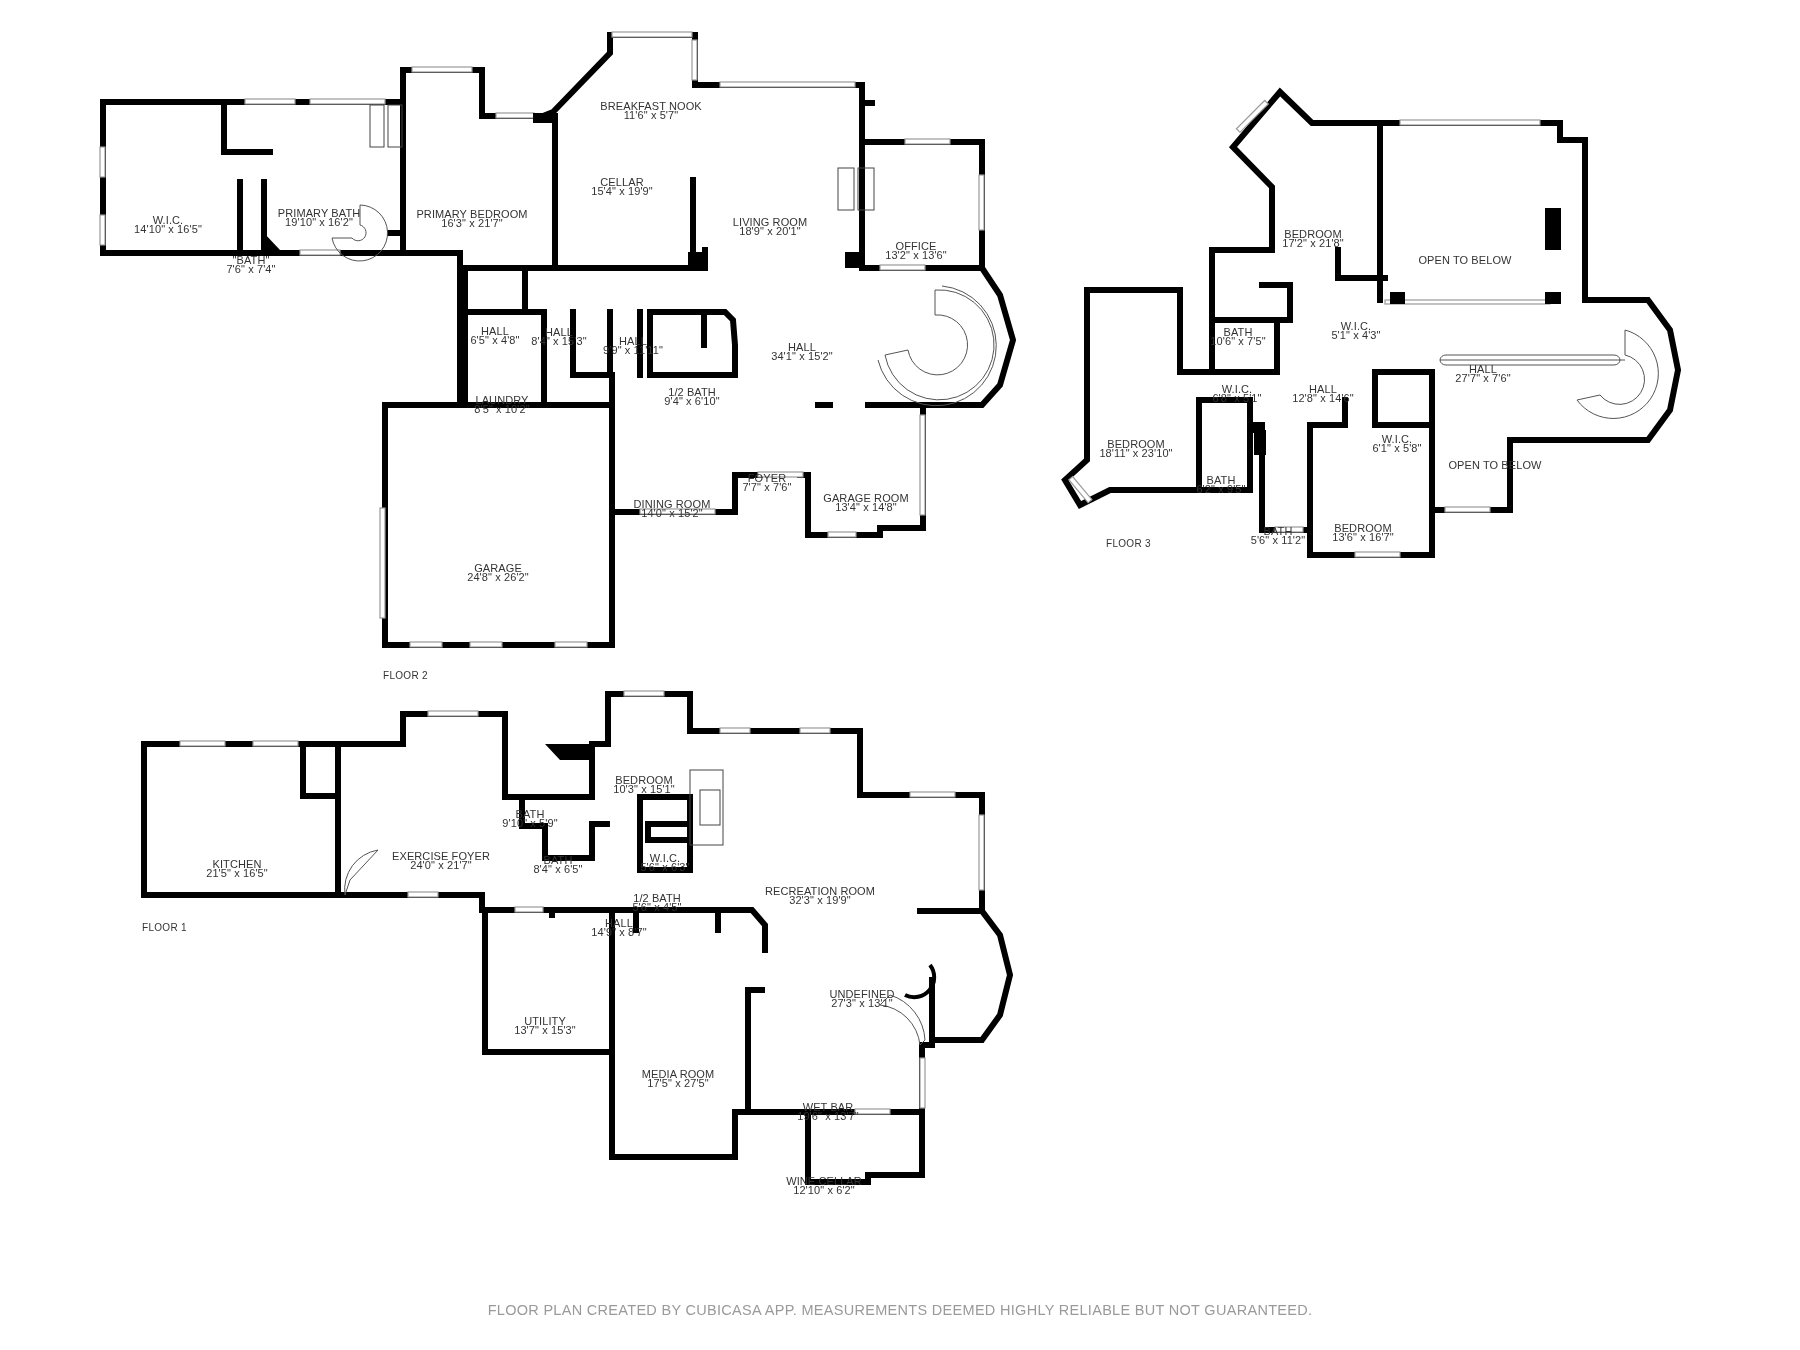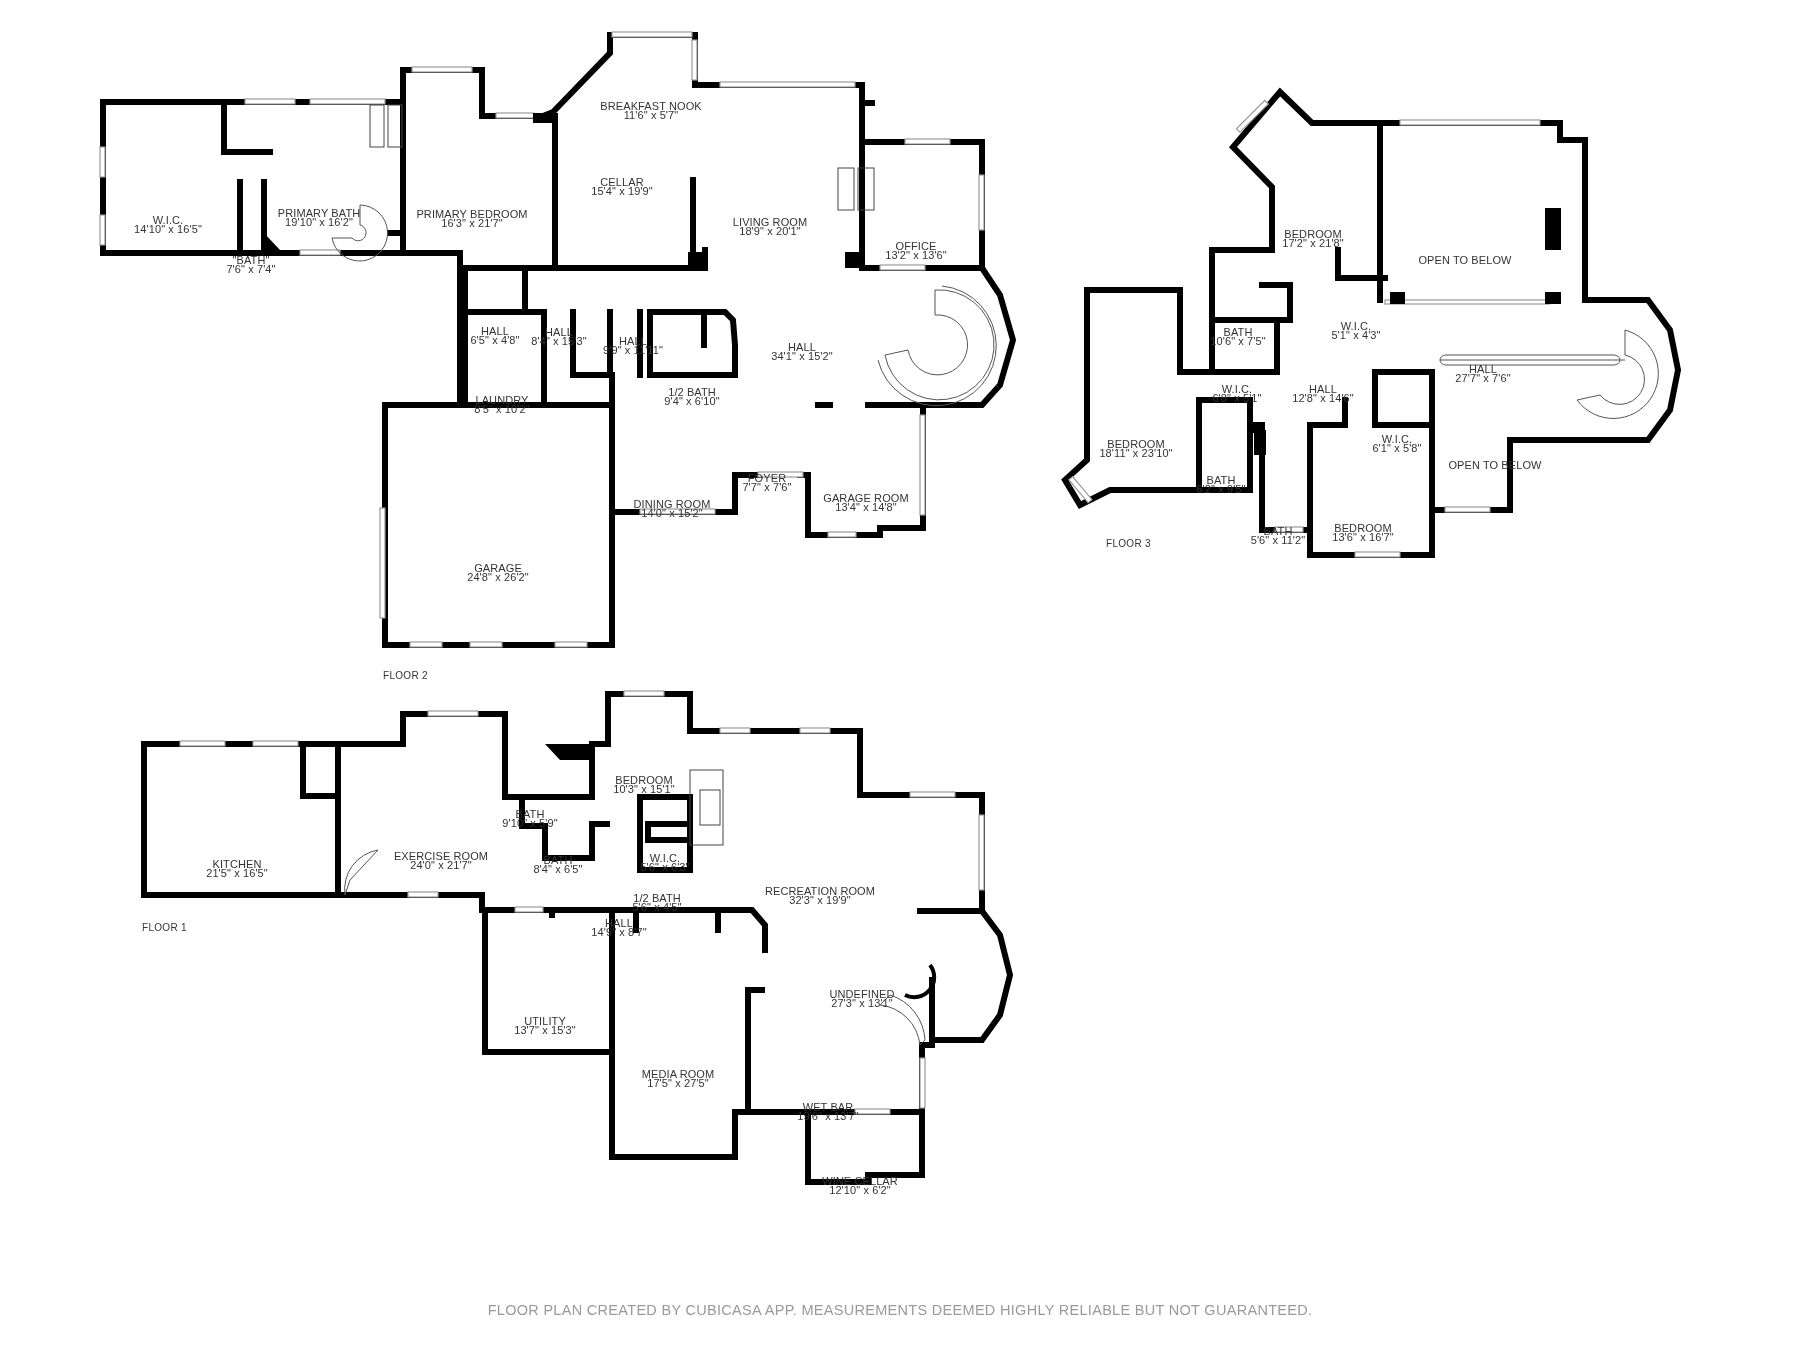--- a/index.html
+++ b/index.html
@@ -314,21 +314,21 @@
     </div>
 </div>
 <div class="fl" style="left:1106px;top:538px">FLOOR 3</div>
 
 <div>
   <div class="rl" style="left:237px;top:828px">
       <span class="n">KITCHEN</span>
       <span class="d">21'5" x 16'5"</span>
     </div>
   <div class="rl" style="left:441px;top:820px">
-      <span class="n">EXERCISE ROOM</span>
+      <span class="n">EXERCISE FOYER</span>
       <span class="d">24'0" x 21'7"</span>
     </div>
   <div class="rl" style="left:644px;top:744px">
       <span class="n">BEDROOM</span>
       <span class="d">10'3" x 15'1"</span>
     </div>
   <div class="rl" style="left:530px;top:778px">
       <span class="n">BATH</span>
       <span class="d">9'10" x 5'9"</span>
     </div>
@@ -361,20 +361,20 @@
       <span class="d">13'7" x 15'3"</span>
     </div>
   <div class="rl" style="left:678px;top:1038px">
       <span class="n">MEDIA ROOM</span>
       <span class="d">17'5" x 27'5"</span>
     </div>
   <div class="rl" style="left:828px;top:1071px">
       <span class="n">WET BAR</span>
       <span class="d">19'6" x 13'7"</span>
     </div>
-  <div class="rl" style="left:860px;top:1145px">
+  <div class="rl" style="left:824px;top:1145px">
       <span class="n">WINE CELLAR</span>
       <span class="d">12'10" x 6'2"</span>
     </div>
 </div>
 <div class="fl" style="left:142px;top:922px">FLOOR 1</div>
 
 <div class="footer">FLOOR PLAN CREATED BY CUBICASA APP. MEASUREMENTS DEEMED HIGHLY RELIABLE BUT NOT GUARANTEED.</div>
 
 </body></html>

